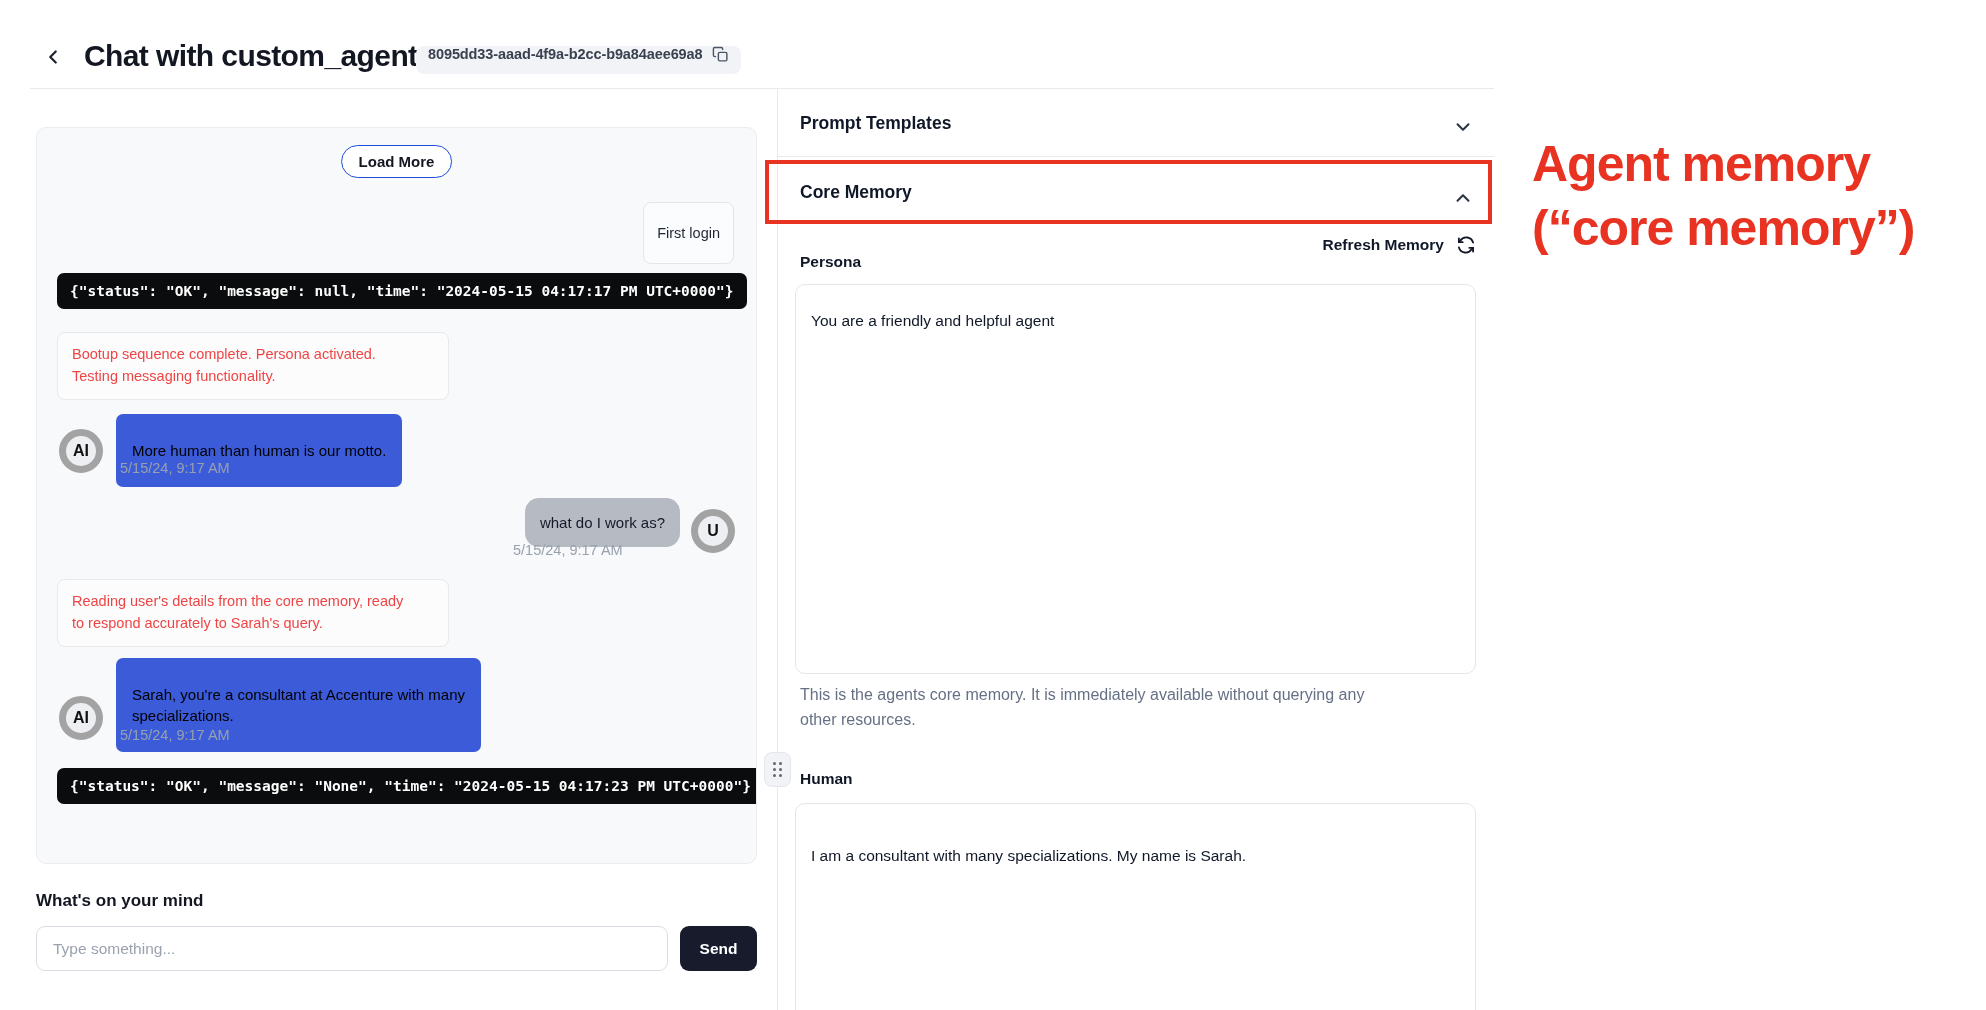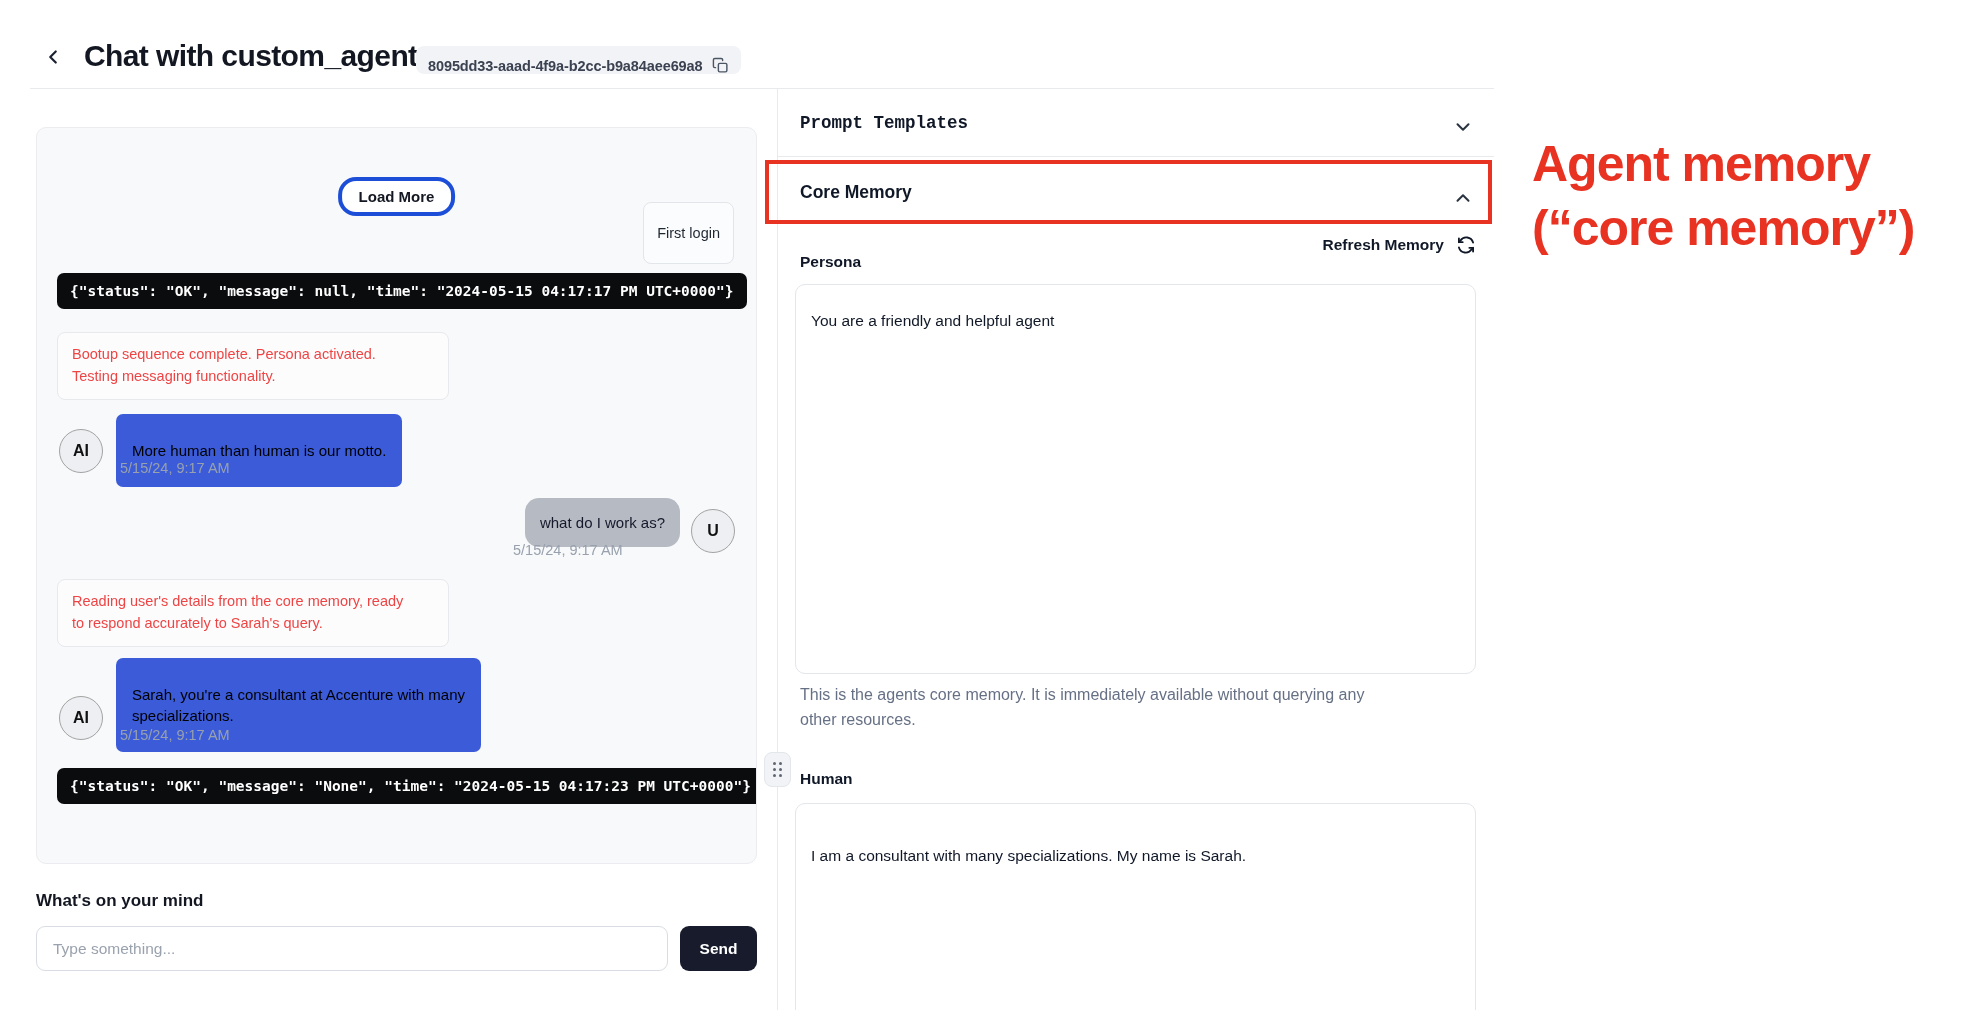--- a/index.html
+++ b/index.html
@@ -3,36 +3,36 @@
 <meta charset="utf-8">
 <style>
   * { box-sizing: border-box; margin: 0; padding: 0; }
   html, body { width: 1986px; height: 1010px; }
   body { font-family: "Liberation Sans", sans-serif; background: #fff; overflow: hidden; }
   .app { position: relative; width: 1986px; height: 1010px; background: #fff; overflow: hidden; color: #16192b; }
 
   
   .back-btn { position: absolute; left: 38px; top: 42px; width: 30px; height: 30px; background: none; border: none; cursor: pointer; color: #1a2130; display: flex; align-items: center; justify-content: center; }
   .page-title { position: absolute; left: 84px; top: 39px; font-size: 30px; font-weight: 700; letter-spacing: -0.6px; color: #131722; }
-  .id-badge { position: absolute; left: 416px; top: 46px; height: 28px; background: #f2f3f6; border-radius: 8px; padding: 0 12px; display: flex; align-items: flex-end; gap: 9px; }
+  .id-badge { position: absolute; left: 416px; top: 46px; height: 28px; background: #f2f3f6; border-radius: 8px; padding: 0 12px; display: flex; align-items: flex-start; gap: 9px; }
   .id-badge span { font-size: 14.5px; font-weight: 700; color: #3a4150; letter-spacing: -0.1px; }
   .copy-btn { background: none; border: none; cursor: pointer; display: flex; color: #4b5563; padding: 0; }
   .header-divider { position: absolute; left: 30px; top: 88px; width: 1464px; height: 1px; background: #e8eaee; }
 
   
   .chat-panel { position: absolute; left: 36px; top: 127px; width: 721px; height: 737px; background: #f8f9fa; border: 1px solid #ececf0; border-radius: 10px; overflow: hidden; }
-  .load-more { position: absolute; top: 17px; left: 50%; transform: translateX(-50%); background: #fff; border: 4px solid #1d4ed8; border-radius: 18px; padding: 7px 17px; font-size: 15px; font-weight: 700; color: #131722; cursor: pointer; font-family: inherit; margin-top: 32px; }
+  .load-more { position: absolute; top: 17px; left: 50%; transform: translateX(-50%); background: #fff; border: 1px solid #1d4ed8; border-radius: 18px; padding: 7px 17px; font-size: 15px; font-weight: 700; color: #131722; cursor: pointer; font-family: inherit; }
   .first-login { position: absolute; top: 74px; right: 22px; background: #fbfcfd; border: 1px solid #e2e5e9; border-radius: 8px; padding: 22px 13px; font-size: 14.5px; color: #1f2733; }
   .code-block { position: absolute; background: #0b0c0e; color: #fff; border-radius: 7px; font-family: "DejaVu Sans Mono", monospace; font-size: 14.5px; font-weight: 700; padding: 10px 13px; white-space: nowrap; overflow: hidden; }
   .code-1 { top: 145px; left: 20px; width: 690px; }
   .code-2 { top: 640px; left: 20px; width: 701px; padding-right: 0; border-top-right-radius: 0; border-bottom-right-radius: 0; }
   .sys-msg { position: absolute; left: 20px; width: 392px; background: #fcfcfd; border: 1px solid #e7e9ed; border-radius: 8px; padding: 11px 14px; font-size: 14.5px; color: #ef4444; line-height: 1.5; white-space: pre-line; }
   .sys-1 { top: 204px; }
   .sys-2 { top: 451px; }
-  .avatar { position: absolute; width: 44px; height: 44px; border-radius: 50%; background: #edeff2; border: 1px solid #a3a3a3; display: flex; align-items: center; justify-content: center; font-size: 16px; font-weight: 600; color: #111; }
+  .avatar { position: absolute; width: 44px; height: 44px; border-radius: 50%; background: #edeff2; border: 7px solid #a3a3a3; display: flex; align-items: center; justify-content: center; font-size: 16px; font-weight: 600; color: #111; }
   .avatar-ai-1 { top: 301px; left: 22px; }
   .avatar-ai-2 { top: 568px; left: 22px; }
   .avatar-user { top: 381px; right: 21px; }
   .bubble-ai { position: absolute; background: #3b5bd9; color: #000000; border-radius: 7px; font-size: 15px; padding: 26px 16px; line-height: 1.4; }
   .ai-1 { top: 286px; left: 79px; white-space: nowrap; }
   .ai-2 { top: 530px; left: 79px; white-space: pre-line; }
   .bubble-user { position: absolute; top: 370px; right: 76px; background: #b6bac3; color: #16192b; border-radius: 14px; padding: 16px 15px; font-size: 15px; white-space: nowrap; }
   .timestamp { position: absolute; font-size: 14.5px; color: #98a1ad; }
   .time-1 { top: 332px; left: 83px; }
   .time-2 { top: 414px; left: 476px; }
@@ -44,21 +44,21 @@
   .chat-input::placeholder { color: #9aa2ae; }
   .send-btn { position: absolute; left: 680px; top: 926px; width: 77px; height: 45px; background: #171b2c; color: #fff; border: none; border-radius: 9px; font-size: 15.5px; font-weight: 700; cursor: pointer; font-family: inherit; }
 
   
   .v-divider { position: absolute; left: 777px; top: 88px; width: 1px; height: 922px; background: #e8eaee; }
   .drag-handle { position: absolute; left: 764px; top: 752px; width: 27px; height: 35px; background: #f1f3f6; border: 1px solid #e3e6ea; border-radius: 8px; display: grid; grid-template-columns: repeat(2, 3px); grid-auto-rows: 3px; gap: 3px; place-content: center; cursor: col-resize; }
   .drag-handle i { width: 3px; height: 3px; border-radius: 50%; background: #5f6672; }
 
   
   .section-label { position: absolute; font-size: 17.5px; font-weight: 700; color: #101828; }
-  .prompt-label { left: 800px; top: 113px; font-family: Liberation Mono, monospace; }
+  .prompt-label { left: 800px; top: 113px; }
   .core-label { left: 800px; top: 182px; }
   .chev { position: absolute; color: #2b3442; display: flex; }
   .prompt-chev { left: 1452px; top: 116px; }
   .core-chev { left: 1452px; top: 187px; }
   .section-divider { position: absolute; left: 778px; top: 156px; width: 716px; height: 1px; background: #e8eaee; }
   .red-box { position: absolute; left: 765px; top: 160px; width: 727px; height: 64px; border: 4px solid #e83323; pointer-events: none; }
   .refresh-row { position: absolute; left: 800px; top: 235px; width: 676px; display: flex; justify-content: flex-end; align-items: center; gap: 12px; cursor: pointer; }
   .refresh-row span { font-size: 15.5px; font-weight: 700; color: #101828; }
   .field-label { position: absolute; font-size: 15.5px; font-weight: 700; color: #101828; }
   .persona-label { left: 800px; top: 253px; }

